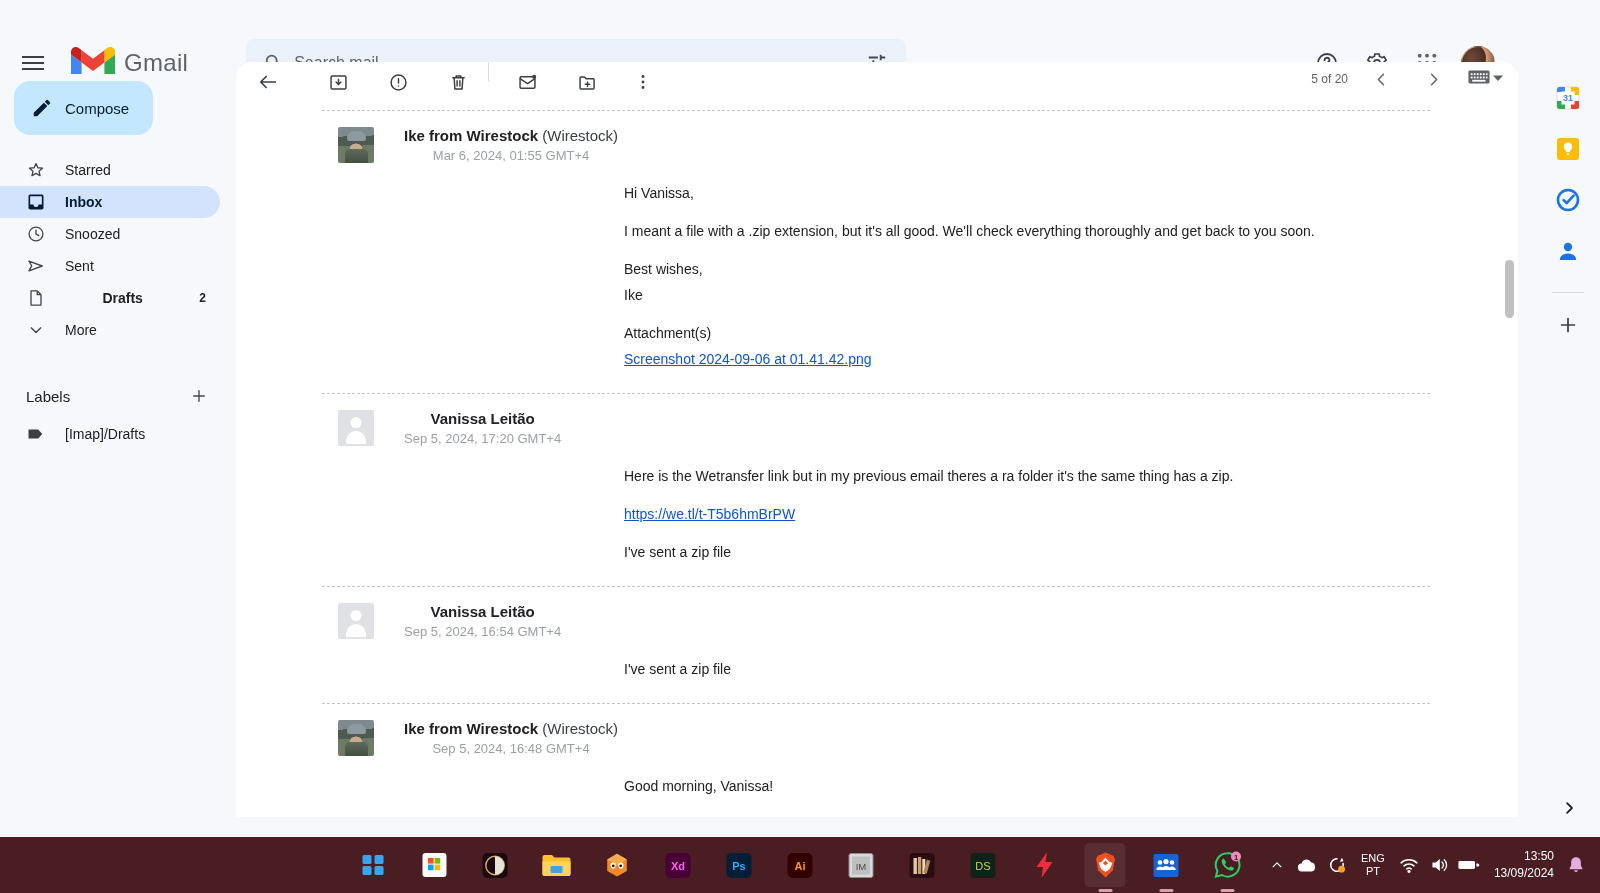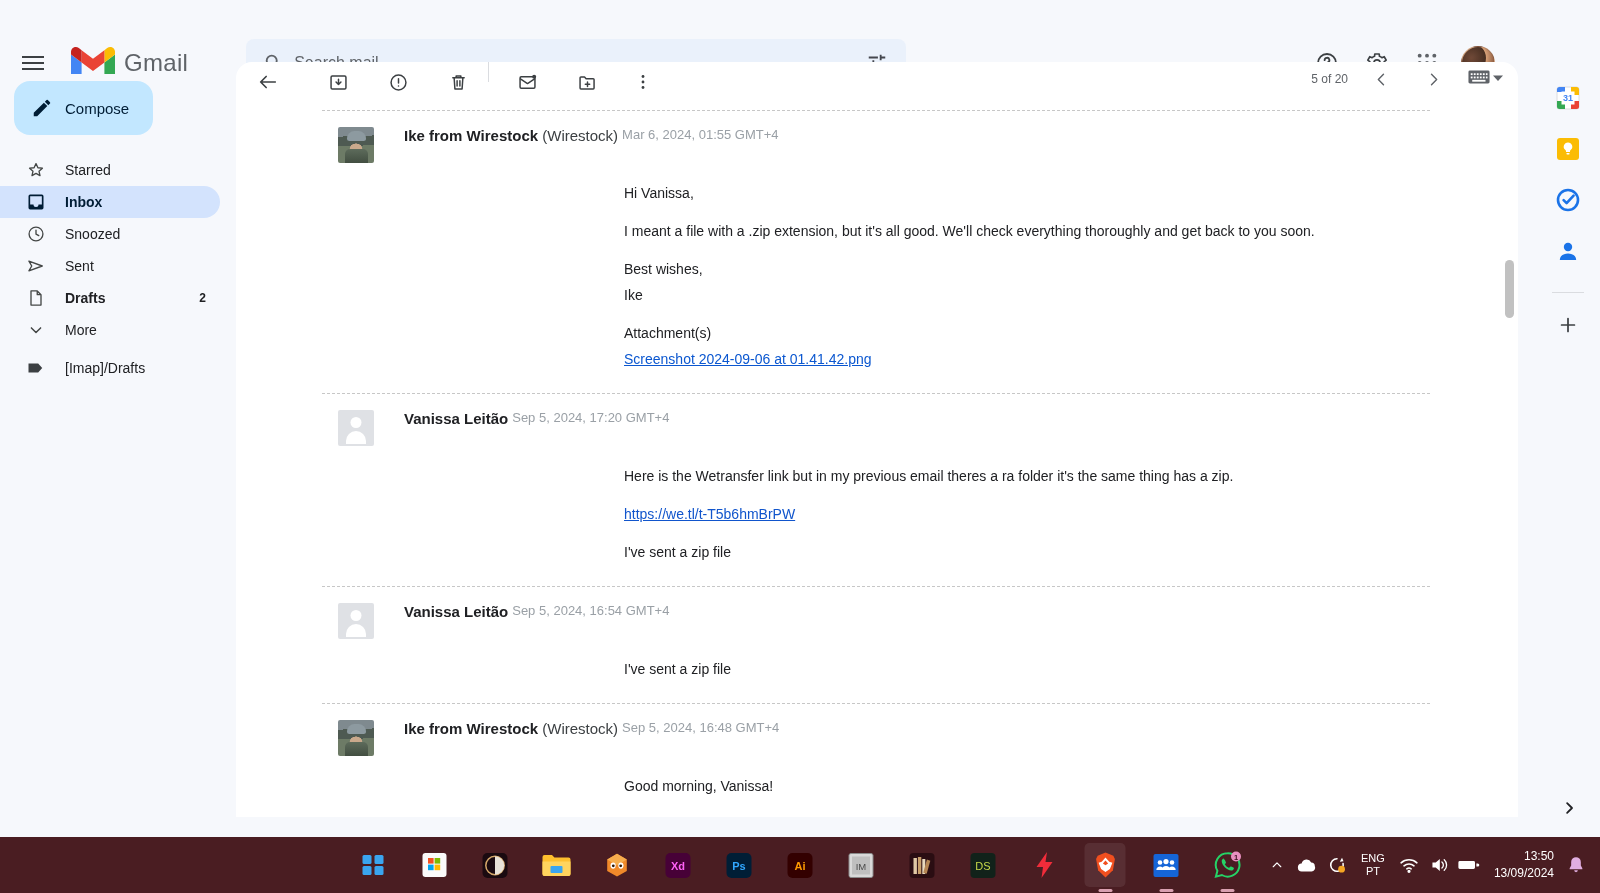--- a/index.html
+++ b/index.html
@@ -67,21 +67,21 @@
 
   .navlist { margin-top: 19px; }
   .navitem {
     height: 32px; display: flex; align-items: center; gap: 19px;
     padding-left: 26px; border-radius: 0 16px 16px 0; cursor: pointer;
     margin-right: 16px; color: #202124; font-size: 14px;
   }
   .navitem.active { background: #d3e3fd; color: #001d35; font-weight: bold; }
   .navitem .nlabel { flex: 1 1 auto; font-family: "Liberation Sans", sans-serif; }
   .navitem .ncount { font-size: 12px; color: #202124; padding-right: 14px; font-weight: bold; }
-  .navitem.bold .nlabel { font-weight: bold; }
+  .navitem.bold .nlabel { font-weight: bold; text-align: center; }
   .nicon { width: 20px; height: 20px; display:flex; align-items:center; justify-content:center; flex:0 0 20px; }
 
   .labels-head {
     margin-top: 34px; padding-left: 26px; padding-right: 26px;
     height: 32px; display: flex; align-items: center;
     font-size: 15px; color: #202124;
   }
   .labels-head .lh-title { flex: 1 1 auto; }
   .plusbtn { width: 22px; height: 22px; display:flex; align-items:center; justify-content:center; cursor:pointer; }
 
@@ -129,21 +129,21 @@
   }
   .msg-av.generic { background: #dfe1e5; }
   .msg-av.generic::before {
     content:""; position:absolute; left:50%; top:7px; transform:translateX(-50%);
     width:11px; height:11px; border-radius:50%; background:#fff;
   }
   .msg-av.generic::after {
     content:""; position:absolute; left:50%; top:21px; transform:translateX(-50%);
     width:20px; height:13px; border-radius: 10px 10px 0 0; background:#fff;
   }
-  .msg-meta { display: flex; flex-direction: row; gap: 4px; }
+  .msg-meta { display: flex; flex-direction: column; gap: 4px; text-align: center; }
   .msg-from { font-size: 15px; color: #202124; font-weight: bold; }
   .msg-from .org { font-weight: normal; color: #3c4043; }
   .msg-date { font-size: 13px; color: #9aa0a6; }
 
   .msg-body { padding: 20px 0 0 388px; font-size: 14px; color: #202124; line-height: 20px; }
   .msg-body p { margin: 0 0 18px 0; }
   .msg-body p.tight { margin-bottom: 6px; }
   .msg-body p.last { margin-bottom: 0; }
   .msg-link { color: #1155cc; text-decoration: underline; cursor: pointer; }
   .msg-link.att { color: #0b57d0; }
@@ -327,20 +327,28 @@
         <span class="nicon">
           <svg width="20" height="20" viewBox="0 0 24 24" fill="none" stroke="#444746" stroke-width="1.8" stroke-linecap="round" stroke-linejoin="round">
             <path d="M6.5 9.5L12 15l5.5-5.5"></path>
           </svg>
         </span>
         <span class="nlabel">More</span>
         <span class="ncount"></span>
       </div>
     </div>
 
+    <div class="labels-head">
+      <span class="lh-title">Labels</span>
+      <span class="plusbtn">
+        <svg width="18" height="18" viewBox="0 0 24 24" fill="none" stroke="#444746" stroke-width="1.8" stroke-linecap="round">
+          <path d="M12 5v14M5 12h14"></path>
+        </svg>
+      </span>
+    </div>
 
     <div class="navlist" style="margin-top:6px">
       <div class="navitem">
         <span class="nicon">
           <svg width="20" height="20" viewBox="0 0 24 24" fill="#3c4043">
             <path d="M3 6.5h11.6l4.9 5.5-4.9 5.5H3z"></path>
           </svg>
         </span>
         <span class="nlabel">[Imap]/Drafts</span>
       </div>

